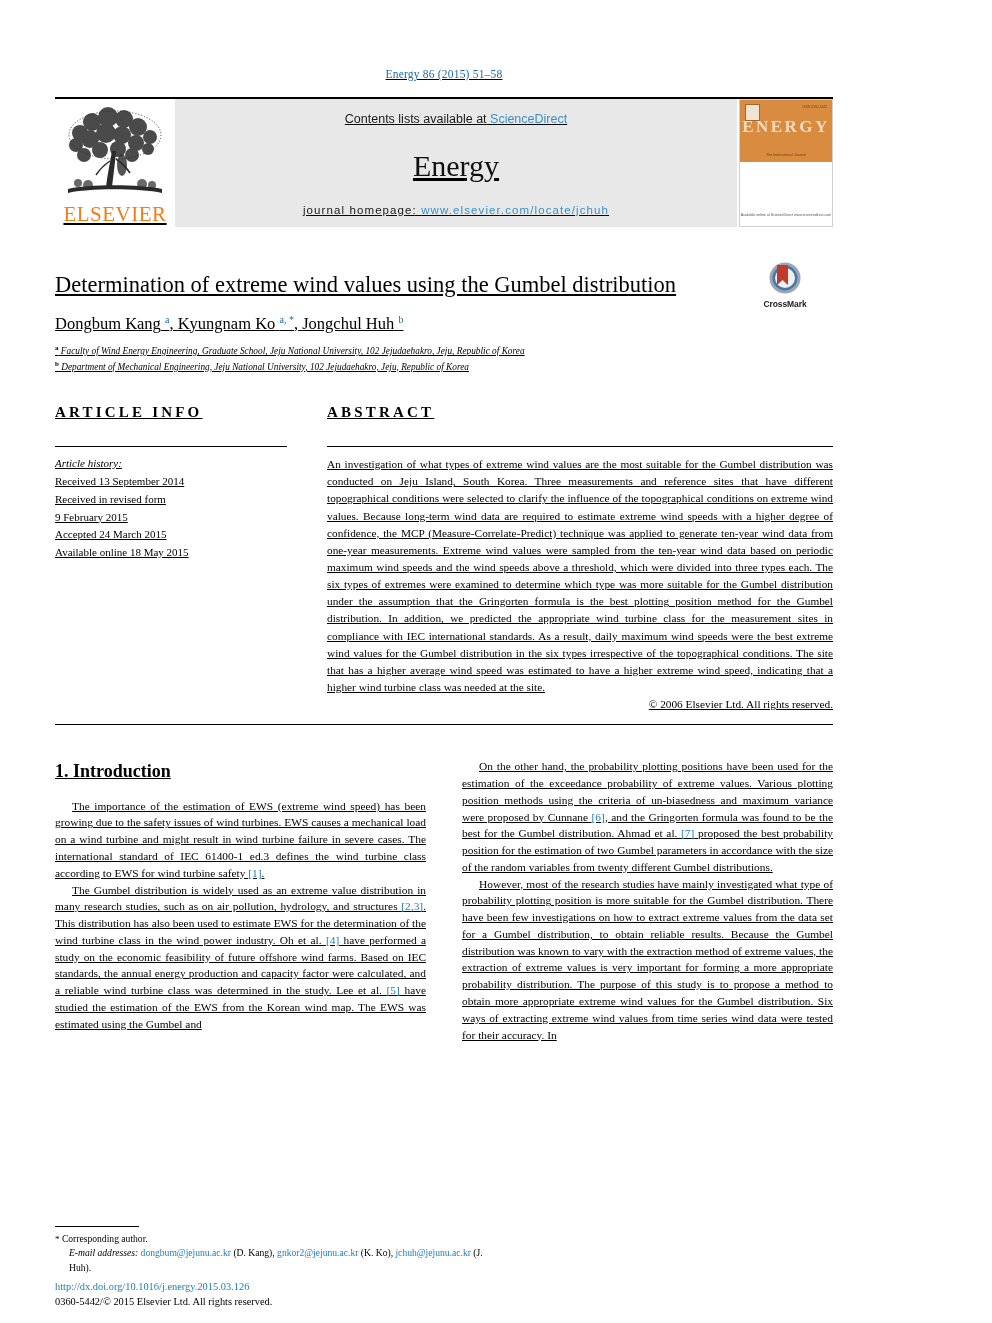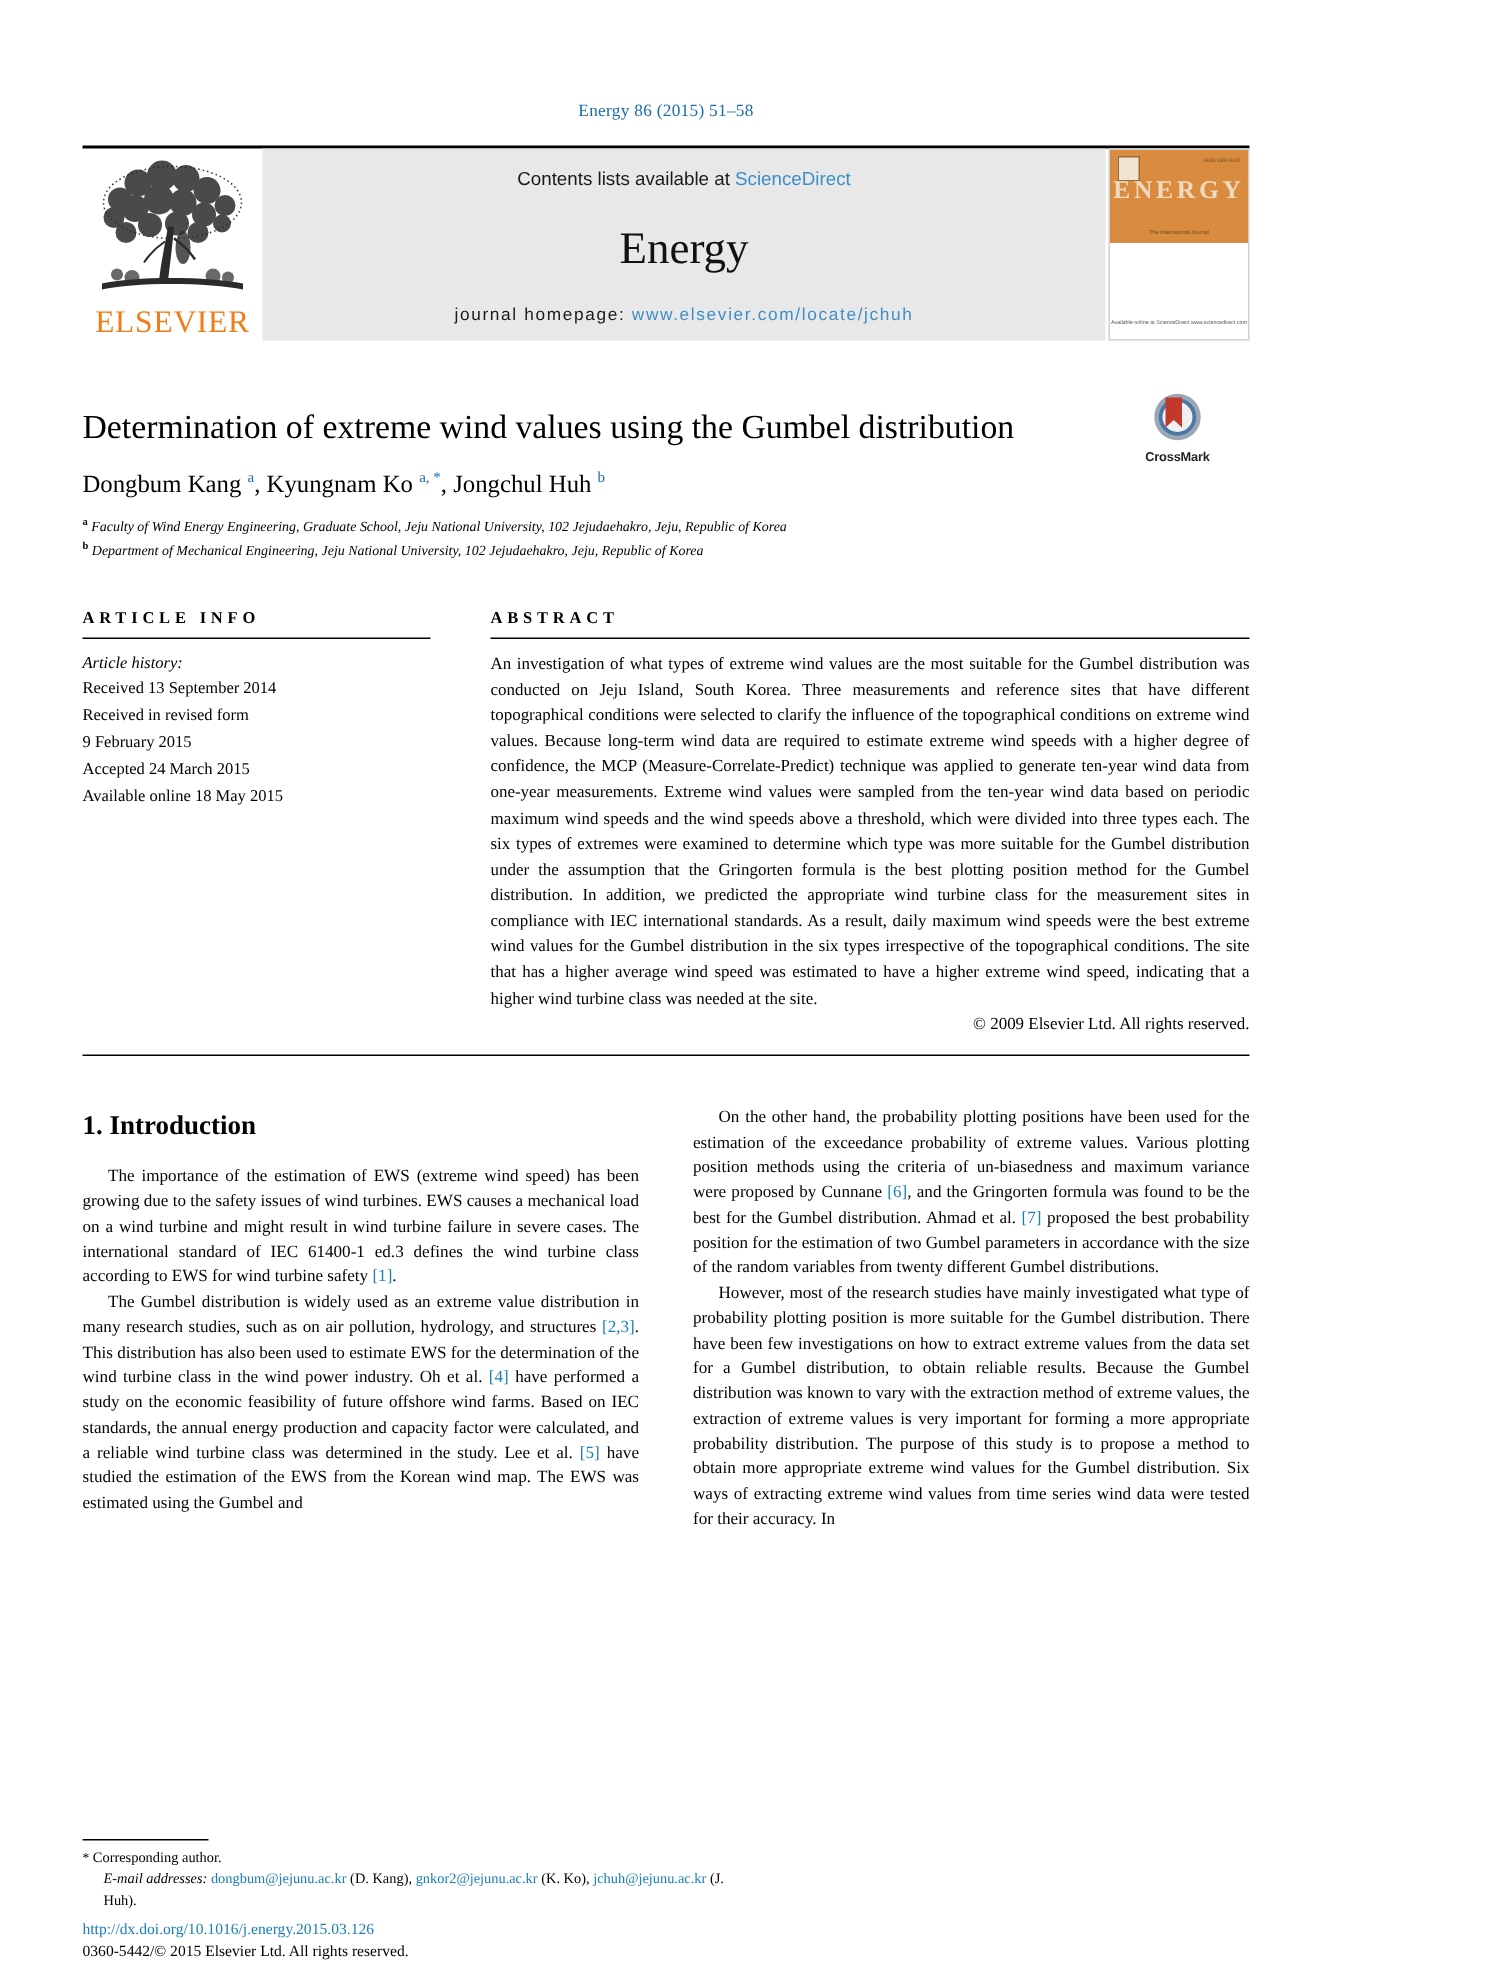--- a/index.html
+++ b/index.html
@@ -13,20 +13,21 @@
     font-family: "Liberation Serif", serif;
     color: #000000;
     position: relative;
     overflow: hidden;
   }
   .page {
     position: relative;
     width: 888px;
     height: 1323px;
     padding: 0;
+    text-decoration: underline;
   }
 
   
   .running-head {
     text-align: center;
     font-size: 11.5px;
     color: #1b6ca8;
     padding-top: 68px;
     letter-spacing: .2px;
     font-family: "Liberation Serif", serif;
@@ -202,24 +203,24 @@
     margin: 30px 55px 0 55px;
     display: flex;
     gap: 40px;
     border-top: 0;
   }
   .col-info { width: 232px; flex: 0 0 232px; }
   .col-abs  { flex: 1 1 auto; }
 
   .sec-head {
     font-family: "Liberation Serif", serif;
-    font-size: 11px;
+    font-size: 15px;
     font-weight: 700;
     letter-spacing: 3.2px;
-    padding-bottom: 7px;
+    padding-bottom: 25px;
   }
   .rule-thick { border-bottom: 1.6px solid #000; }
 
   .info-body {
     font-size: 11px;
     line-height: 1.62;
     padding-top: 8px;
   }
   .info-body .lab { font-style: italic; }
   .kw-block { margin-top: 17px; }
@@ -400,21 +401,21 @@
         <div>9 February 2015</div>
         <div>Accepted 24 March 2015</div>
         <div>Available online 18 May 2015</div>
 
       </div>
     </div>
 
     <div class="col-abs">
       <div class="sec-head rule-thick">ABSTRACT</div>
       <div class="abstract-body">An investigation of what types of extreme wind values are the most suitable for the Gumbel distribution was conducted on Jeju Island, South Korea. Three measurements and reference sites that have different topographical conditions were selected to clarify the influence of the topographical conditions on extreme wind values. Because long-term wind data are required to estimate extreme wind speeds with a higher degree of confidence, the MCP (Measure-Correlate-Predict) technique was applied to generate ten-year wind data from one-year measurements. Extreme wind values were sampled from the ten-year wind data based on periodic maximum wind speeds and the wind speeds above a threshold, which were divided into three types each. The six types of extremes were examined to determine which type was more suitable for the Gumbel distribution under the assumption that the Gringorten formula is the best plotting position method for the Gumbel distribution. In addition, we predicted the appropriate wind turbine class for the measurement sites in compliance with IEC international standards. As a result, daily maximum wind speeds were the best extreme wind values for the Gumbel distribution in the six types irrespective of the topographical conditions. The site that has a higher average wind speed was estimated to have a higher extreme wind speed, indicating that a higher wind turbine class was needed at the site.</div>
-      <div class="copyright">© 2009 Elsevier Ltd. All rights reserved.</div>
+      <div class="copyright">© 2006 Elsevier Ltd. All rights reserved.</div>
     </div>
   </div>
 
   <div class="abs-bottom-rule"></div>
 
   <div class="body-cols">
     <div class="bcol">
       <div class="sec-title">1. Introduction</div>
       <p>The importance of the estimation of EWS (extreme wind speed) has been growing due to the safety issues of wind turbines. EWS causes a mechanical load on a wind turbine and might result in wind turbine failure in severe cases. The international standard of IEC 61400-1 ed.3 defines the wind turbine class according to EWS for wind turbine safety <span class="cite">[1]</span>.</p>
       <p>The Gumbel distribution is widely used as an extreme value distribution in many research studies, such as on air pollution, hydrology, and structures <span class="cite">[2,3]</span>. This distribution has also been used to estimate EWS for the determination of the wind turbine class in the wind power industry. Oh et al. <span class="cite">[4]</span> have performed a study on the economic feasibility of future offshore wind farms. Based on IEC standards, the annual energy production and capacity factor were calculated, and a reliable wind turbine class was determined in the study. Lee et al. <span class="cite">[5]</span> have studied the estimation of the EWS from the Korean wind map. The EWS was estimated using the Gumbel and</p>

